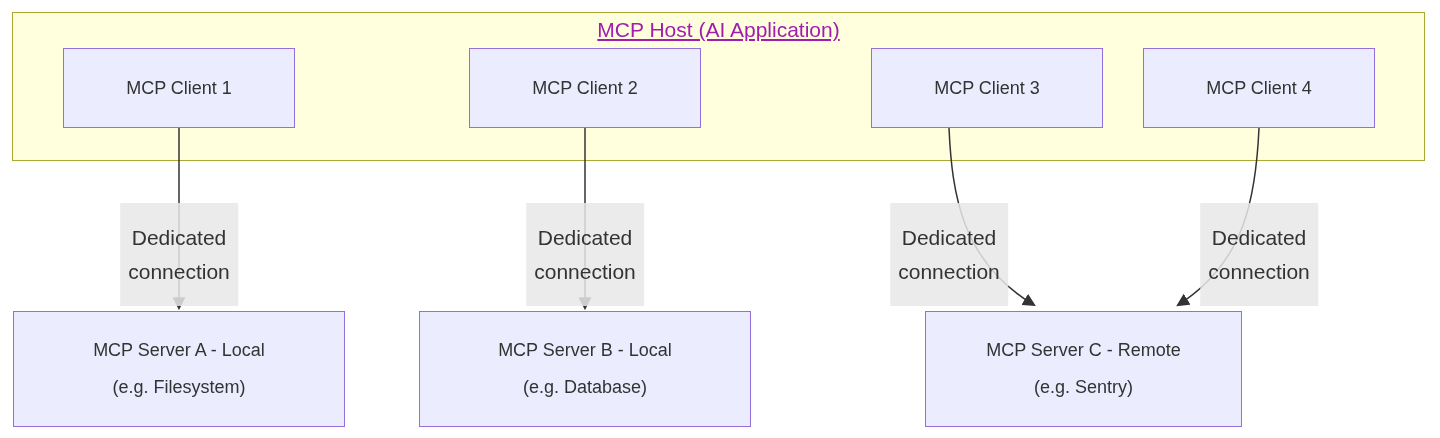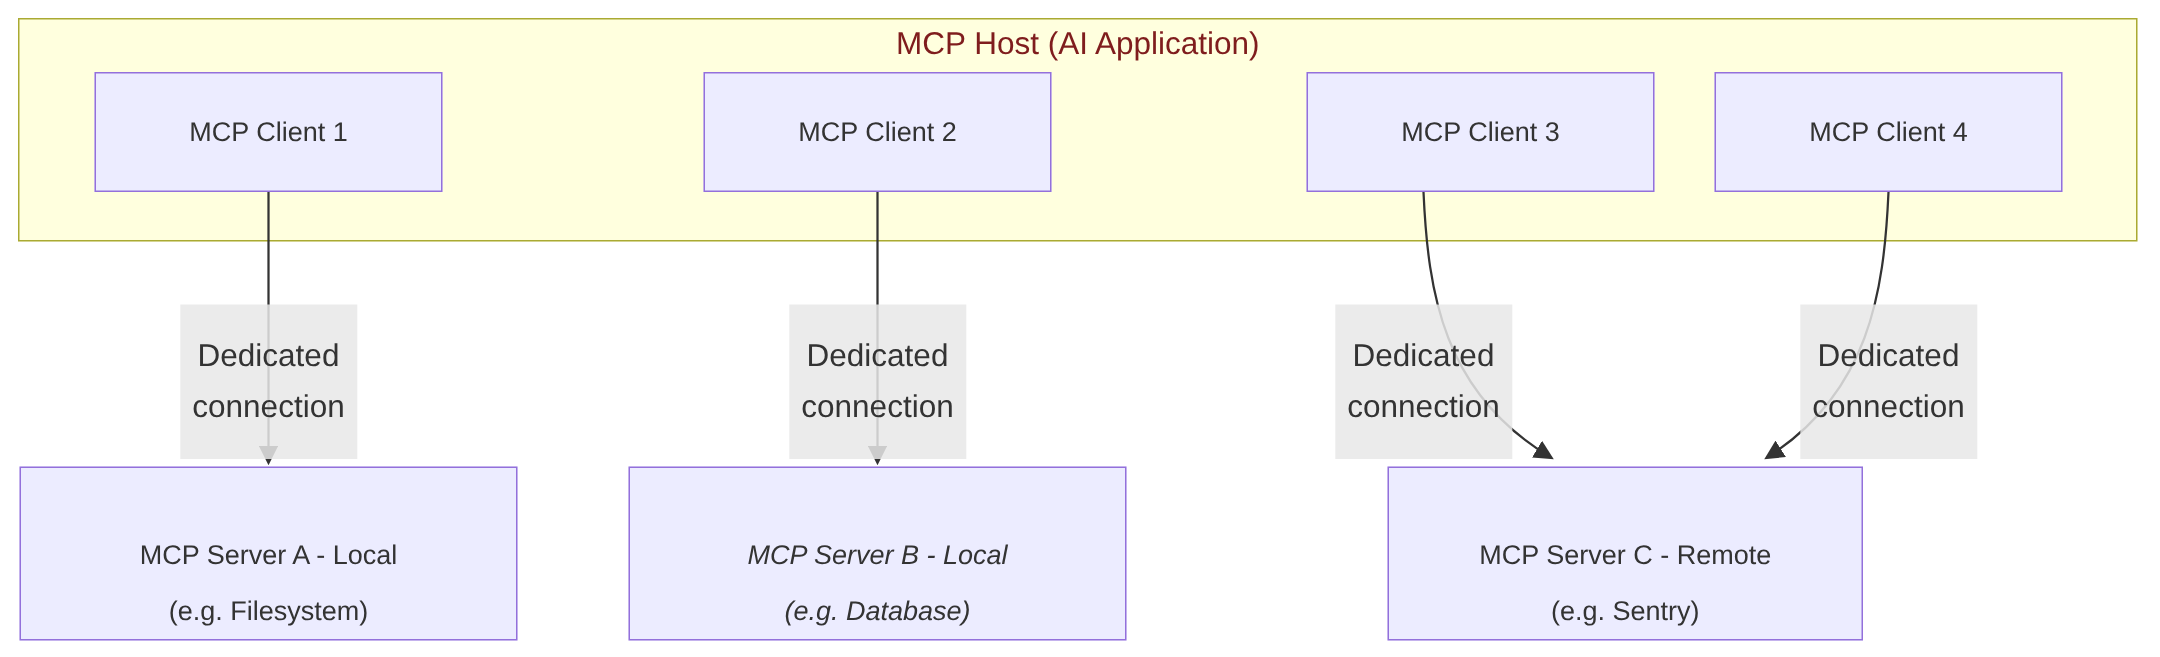--- a/index.html
+++ b/index.html
@@ -21,21 +21,22 @@
     border: 1px solid #aaaa33;
     box-sizing: border-box;
   }
   .host-title {
     position: absolute;
     left: 0; top: 4px;
     width: 100%;
     text-align: center;
     font-size: 21px;
     line-height: 26px;
-    color: #7f1d1d;
+    color: #a21caf;
+    text-decoration: underline;
   }
   
   .node {
     position: absolute;
     background: #ececff;
     border: 1px solid #9370db;
     box-sizing: border-box;
     display: flex;
     flex-direction: column;
     align-items: center;
@@ -43,23 +44,23 @@
     font-size: 18px;
     line-height: 37px;
     text-align: center;
     color: #333333;
   }
   .client { width: 232px; height: 80px; top: 48px; }
   .client1 { left: 63px; }
   .client2 { left: 469px; text-align: center; }
   .client3 { left: 833px; margin-left: 38px; }
   .client4 { left: 1143px; }
-  .server { height: 116px; top: 311px; justify-content: flex-end; }
+  .server { height: 116px; top: 311px; }
   .serverA { left: 13px;  width: 332px; }
-  .serverB { left: 419px; width: 332px; font-style: italic; }
+  .serverB { left: 419px; width: 332px; }
   .serverC { left: 925px; width: 317px; }
   
   svg.edges {
     position: absolute;
     left: 0; top: 0;
     width: 1440px; height: 438px;
     z-index: 1;
   }
   svg.edges path.edge {
     fill: none;

